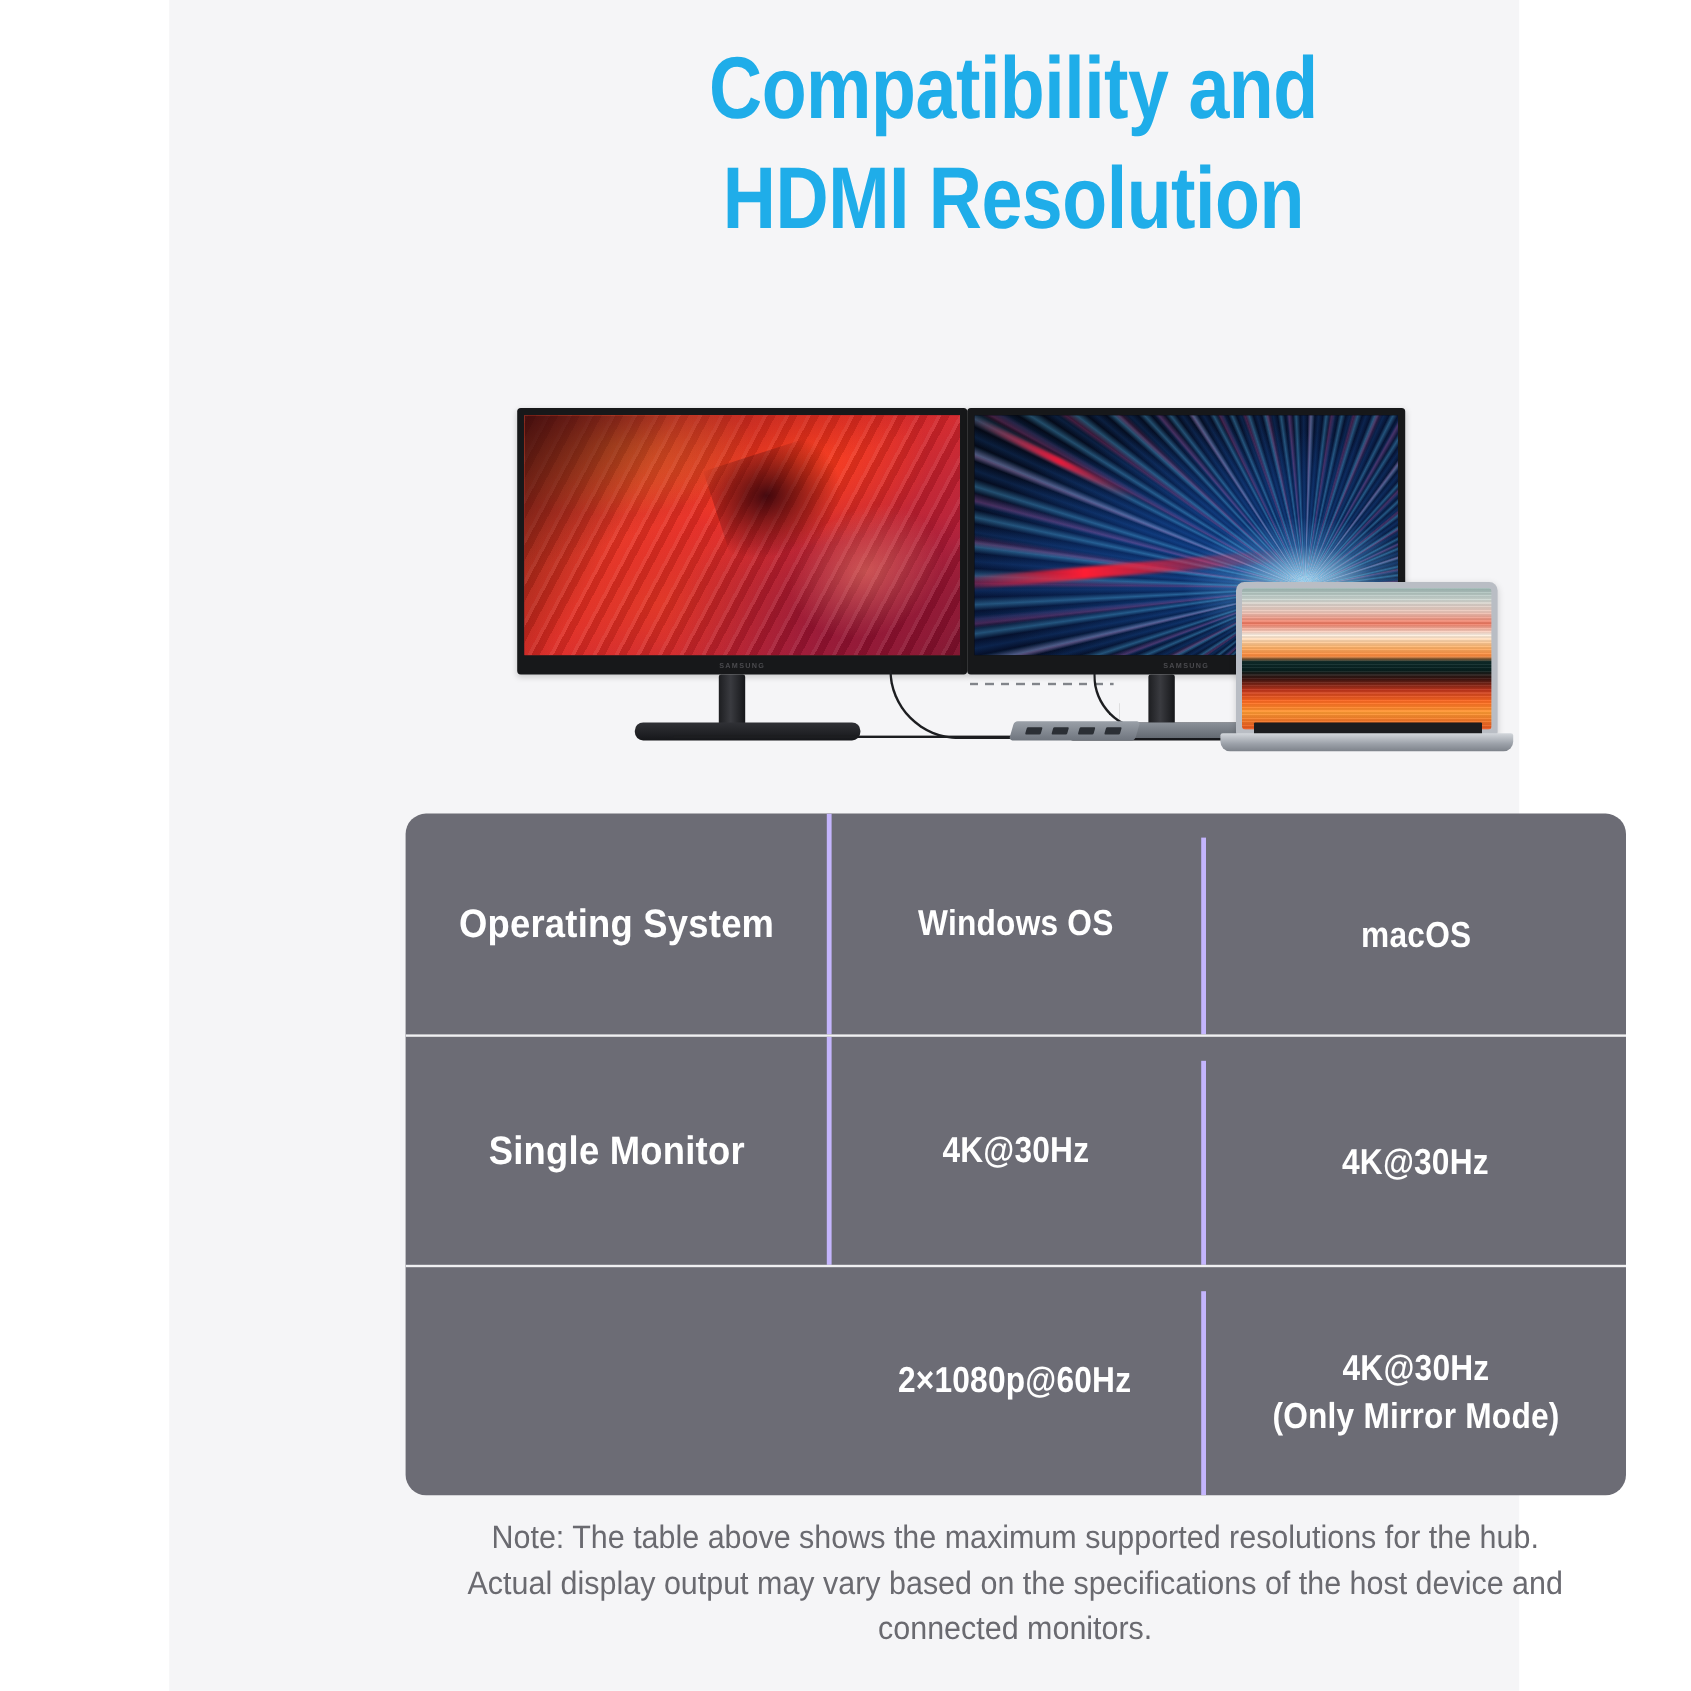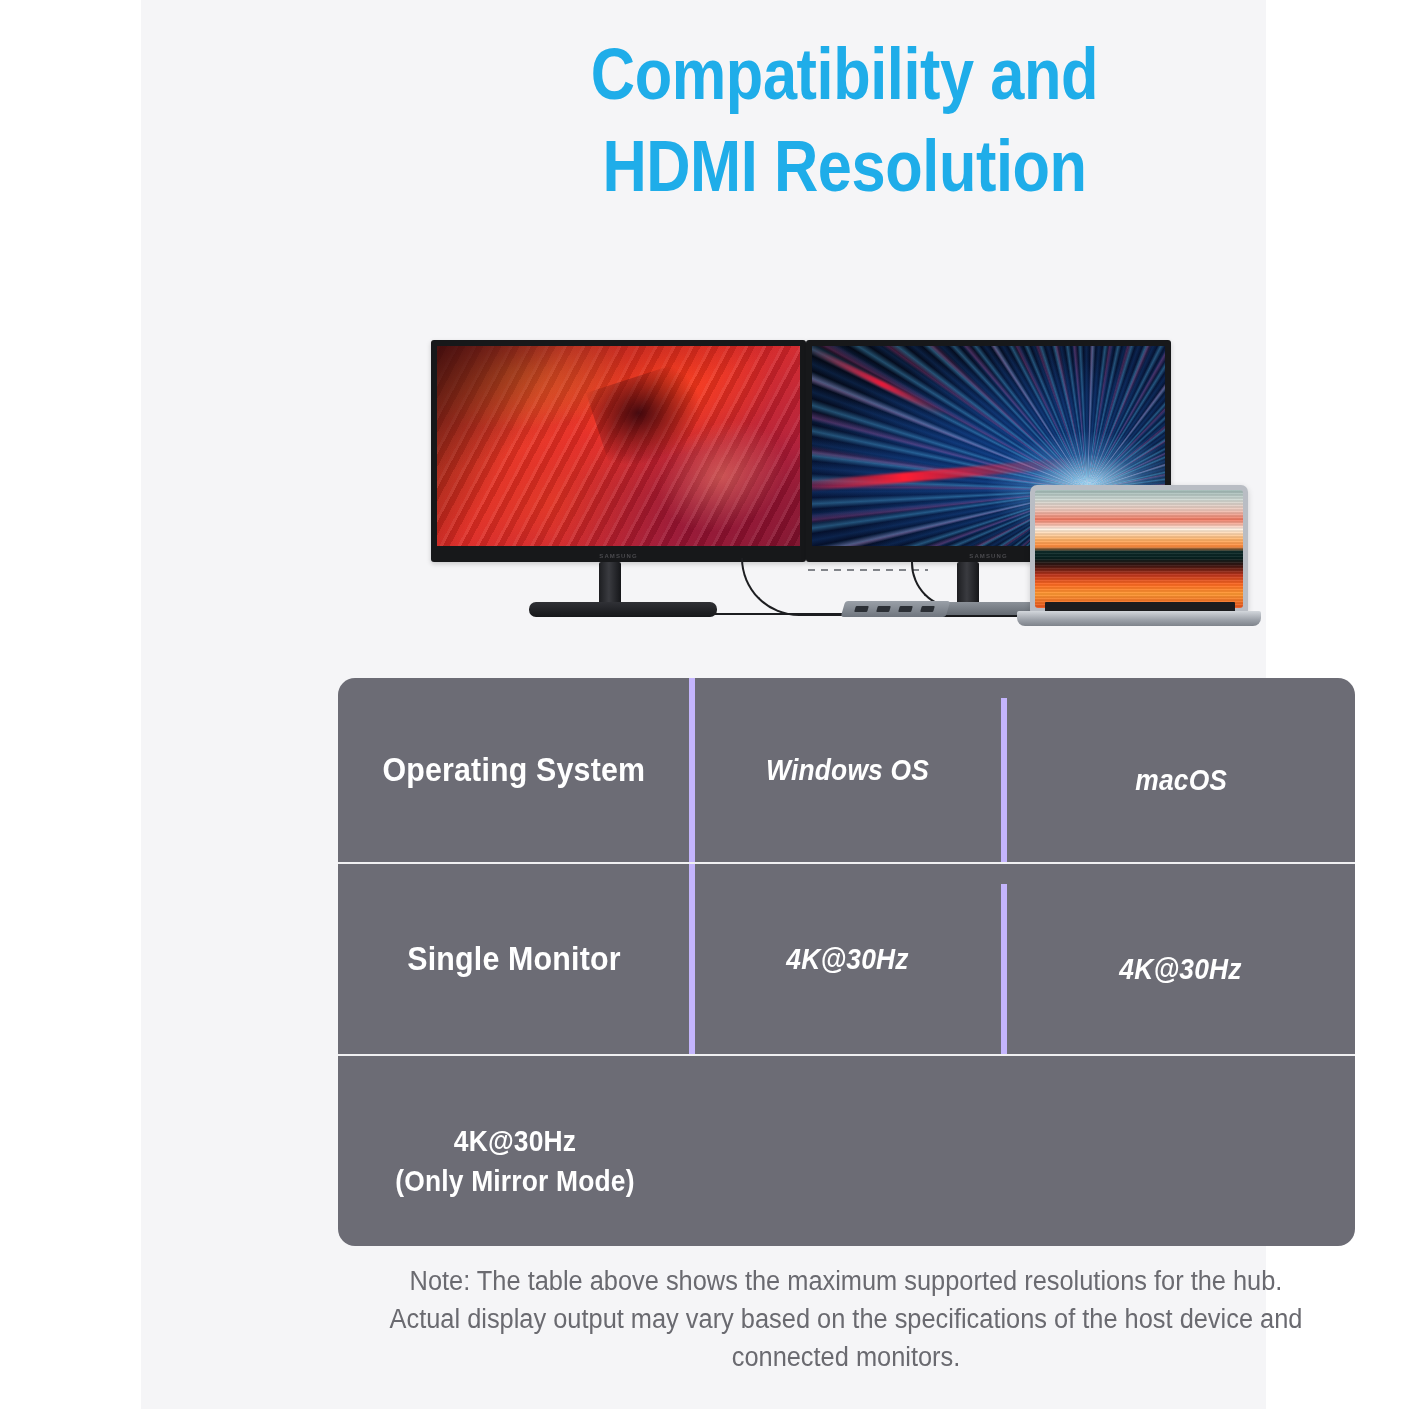--- a/index.html
+++ b/index.html
@@ -305,27 +305,27 @@
   .spec-row + .spec-row { border-top: 2px solid #f0f0f2; }
   .spec-cell {
     display: flex;
     align-items: center;
     justify-content: center;
     text-align: center;
     color: #ffffff;
     box-sizing: border-box;
     padding: 6px 10px;
   }
-  .spec-cell + .spec-cell { border-left: 6px solid #c4b5fd; font-style: italic; }
+  .spec-cell + .spec-cell { border-left: 4px solid #c4b5fd; }
   .c1 { width: 351px; }
   .c2 { width: 312px; }
   .c3 { width: 354px; margin-top: 20px; }
 
   .r-head { height: 184px; }
-  .r-body { height: 190px; }
+  .r-body { height: 190px; justify-content: flex-end; }
 
   .label-text {
     font-family: "Liberation Sans", sans-serif;
     font-weight: 700;
     font-size: 33px;
     letter-spacing: 0.2px;
     transform: scaleX(0.92);
     white-space: nowrap;
   }
   .value-text {
@@ -432,20 +432,23 @@
         </div>
         <div class="spec-cell c2">
           <span class="value-text">4K@30Hz</span>
         </div>
         <div class="spec-cell c3">
           <span class="value-text">4K@30Hz</span>
         </div>
       </div>
 
       <div class="spec-row r-body">
+        <div class="spec-cell c2">
+          <span class="value-text">2×1080p@60Hz</span>
+        </div>
         <div class="spec-cell c3">
           <span class="value-text">
             <span>4K@30Hz</span>
             <span class="sub">(Only Mirror Mode)</span>
           </span>
         </div>
       </div>
 
     </div>
 

